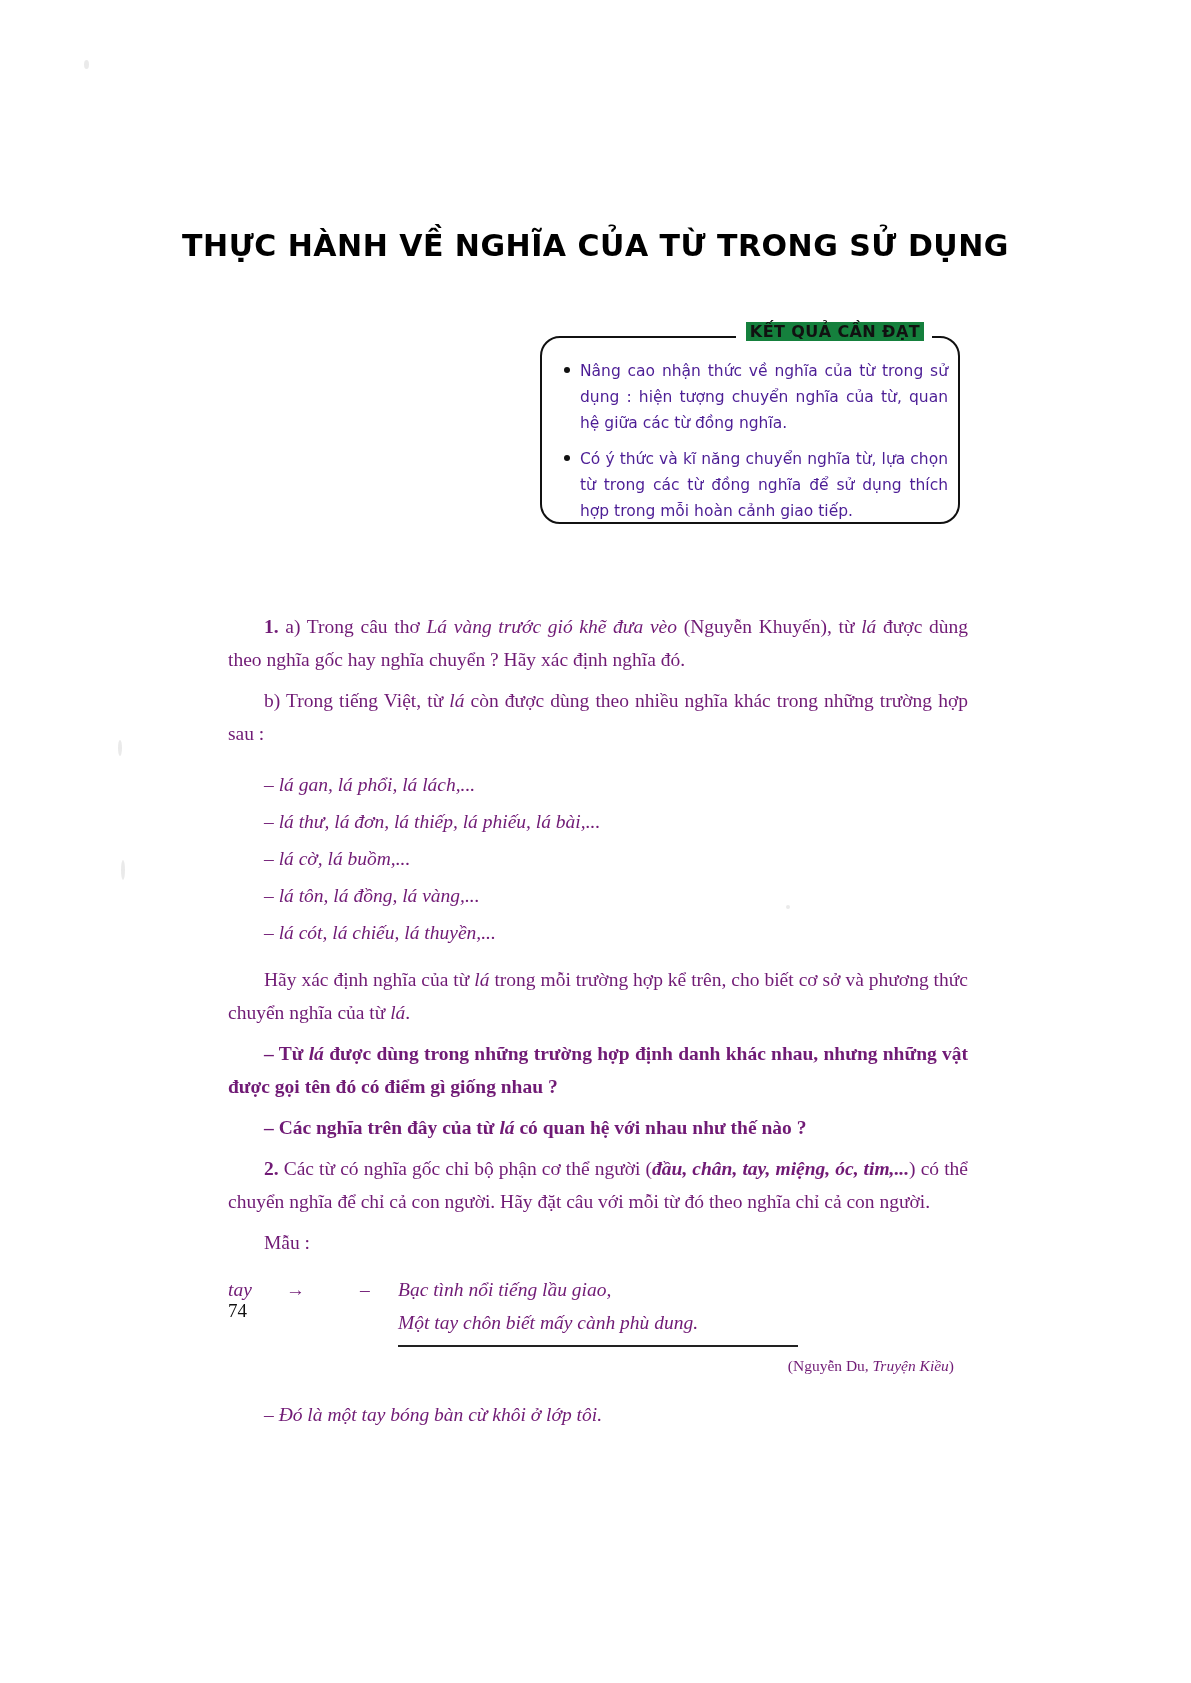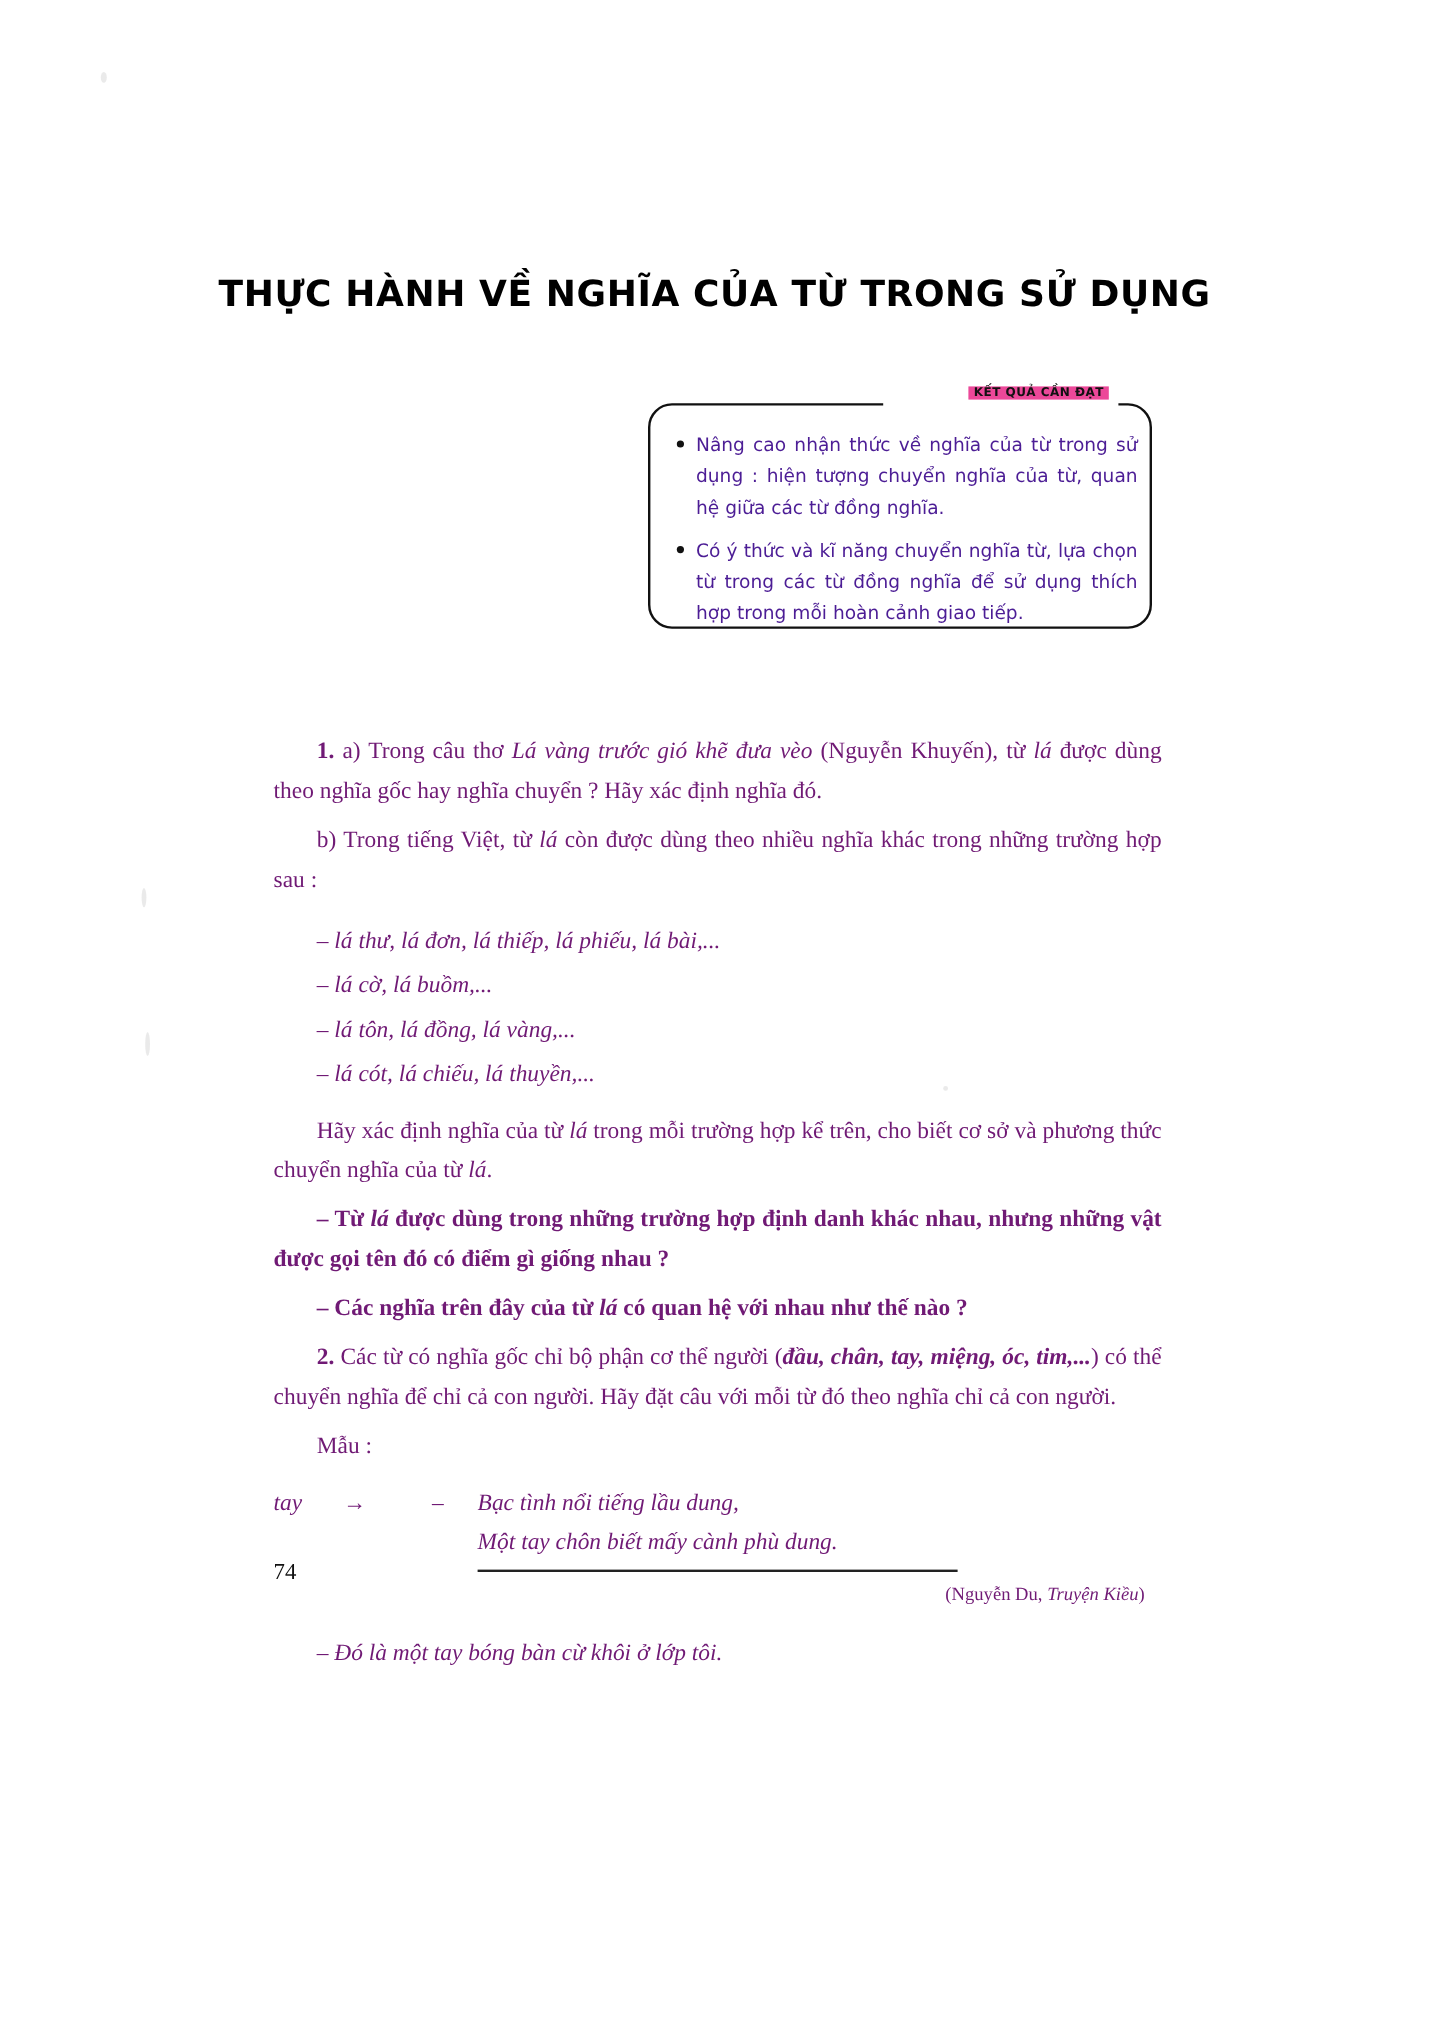--- a/index.html
+++ b/index.html
@@ -43,24 +43,24 @@
     left: 540px;
     top: 322px;
     width: 422px;
   }
   .goal-label {
     position: absolute;
     right: 38px;
     top: 0;
     font-family: "DejaVu Sans", sans-serif;
     font-weight: bold;
-    font-size: 10px;
+    font-size: 16px;
     letter-spacing: 0.4px;
     color: #111;
-    background: #ec4899;
+    background: #15803d;
     padding: 0 4px;
     z-index: 3;
     white-space: nowrap;
   }
   .goal-box {
     position: absolute;
     left: 0;
     top: 14px;
     width: 420px;
     height: 188px;
@@ -250,20 +250,21 @@
 
     <p class="para">
       <span>b)</span>
       <span>Trong tiếng Việt, từ</span>
       <span class="it">lá</span>
       <span>còn được dùng theo nhiều nghĩa khác trong những trường hợp sau :</span>
     </p>
 
     <div class="gap-s"></div>
 
+    <p class="dash">– lá gan, lá phổi, lá lách,...</p>
     <p class="dash">– lá thư, lá đơn, lá thiếp, lá phiếu, lá bài,...</p>
     <p class="dash">– lá cờ, lá buồm,...</p>
     <p class="dash">– lá tôn, lá đồng, lá vàng,...</p>
     <p class="dash">– lá cót, lá chiếu, lá thuyền,...</p>
 
     <div class="gap-s"></div>
 
     <p class="para">
       <span>Hãy xác định nghĩa của từ</span>
       <span class="it">lá</span>
@@ -289,21 +290,21 @@
       <span>Các từ có nghĩa gốc chỉ bộ phận cơ thể người (</span><span class="it bd">đầu, chân, tay, miệng, óc, tim,...</span><span>) có thể chuyển nghĩa để chỉ cả con người. Hãy đặt câu với mỗi từ đó theo nghĩa chỉ cả con người.</span>
     </p>
 
     <p class="para">Mẫu :</p>
 
     <div class="example">
       <div class="ex-row">
         <div class="ex-word">tay</div>
         <div class="ex-arrow">→</div>
         <div class="ex-dash">–</div>
-        <div class="ex-lines">Bạc tình nổi tiếng lầu dung,</div>
+        <div class="ex-lines">Bạc tình nổi tiếng lầu giao,</div>
       </div>
       <div class="ex-line2">Một tay chôn biết mấy cành phù dung.</div>
       <div class="ex-rule"></div>
       <div class="ex-src">
         <span>(Nguyễn Du,</span>
         <span class="it-small">Truyện Kiều</span><span>)</span>
       </div>
     </div>
 
     <div class="final">– Đó là một tay bóng bàn cừ khôi ở lớp tôi.</div>

